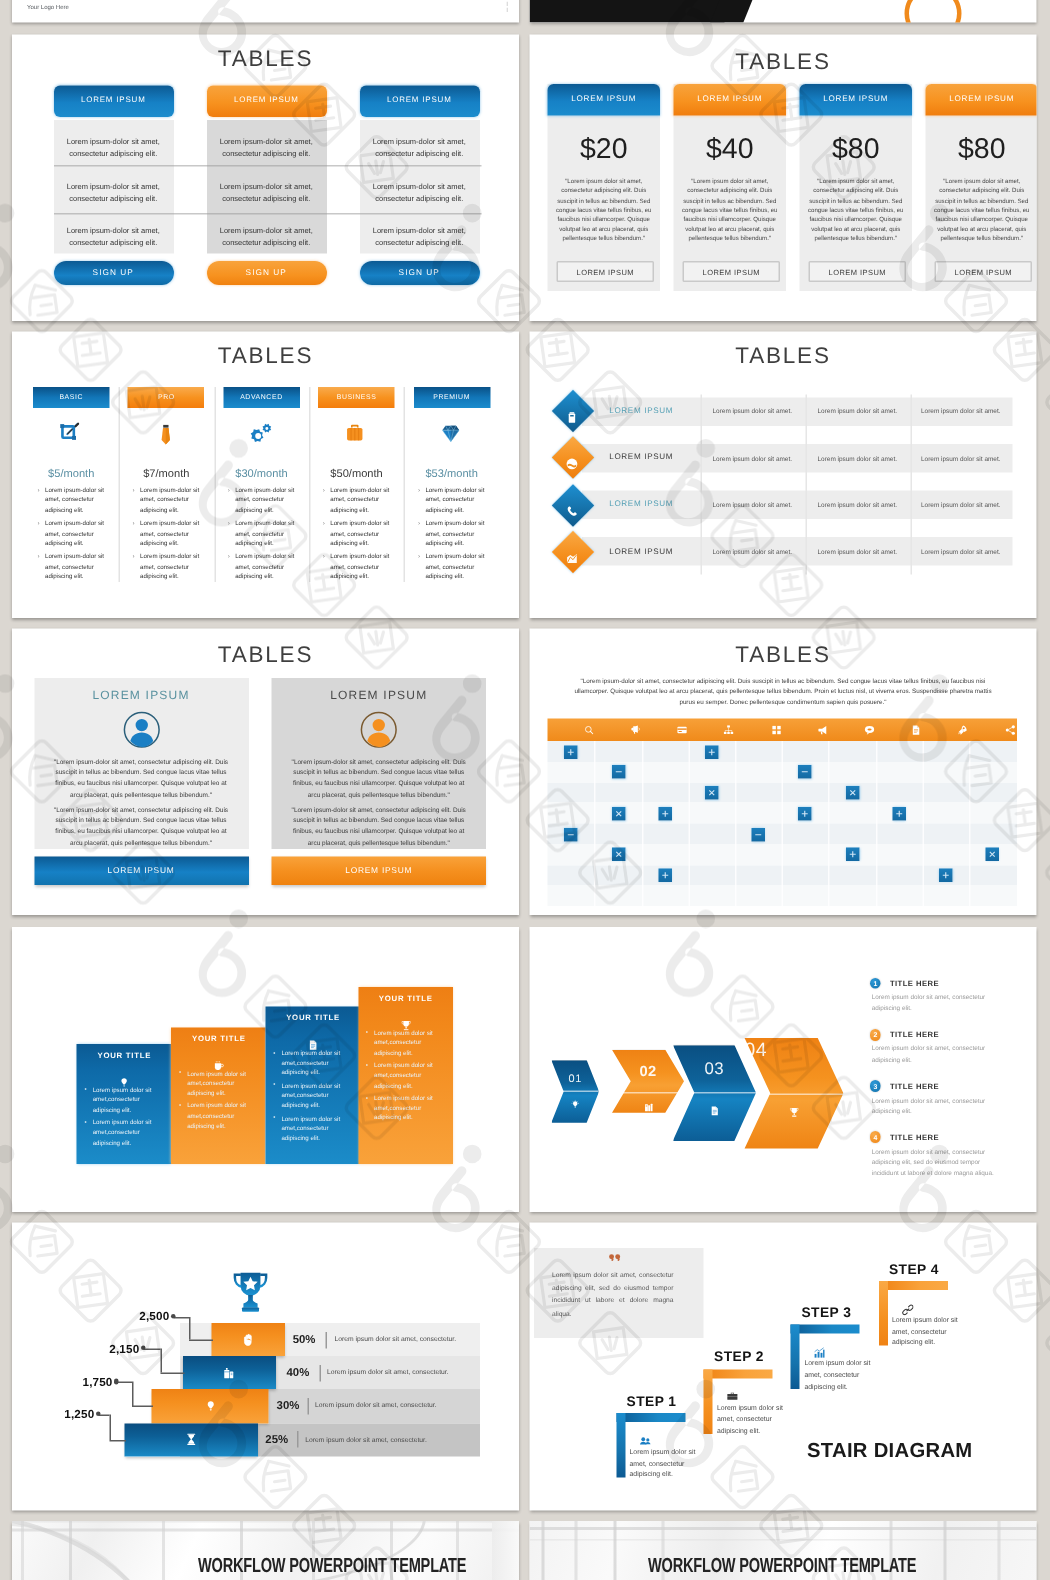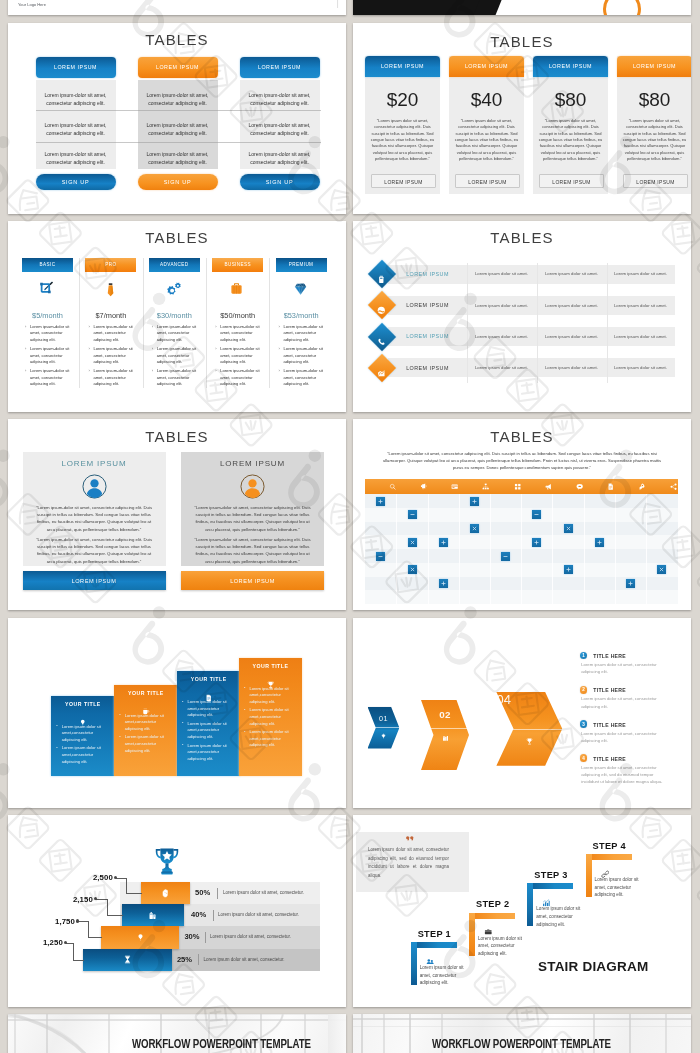--- a/index.html
+++ b/index.html
@@ -528,28 +528,37 @@
 <div class="slide" style="left:353px;top:618px;width:338px;height:190px;">
   <div style="position:absolute;left:14.5px;top:88.7px;width:31.9px;height:41.9px;background:linear-gradient(180deg,#0a4f82 0%,#0e6299 36%,#1583c2 56%,#0c5d95 100%);clip-path:polygon(0% 0%, 74.0% 0%, 100% 50%, 74.0% 100%, 0% 100%, 26.0% 50%);filter:drop-shadow(0 0 1.4px rgba(110,110,110,.6));z-index:1;">
     <div style="position:absolute;width:100%;top:7.1px;text-align:center;font-size:7.3px;color:#fff;opacity:.93;letter-spacing:.3px;">01</div>
     <div style="position:absolute;left:0;top:20.6px;width:100%;height:.8px;background:rgba(255,255,255,.6);"></div>
     <div style="position:absolute;left:12.4px;top:26.4px;line-height:0;"><svg viewBox="0 0 24 24" width="7" height="7">
             <path d="M12 4c2.9 0 5 2.1 5 4.9 0 2.2-1.2 3.6-2.4 4.8-.9.9-1.3 1.5-1.4 2.3h-2.4c-.1-.8-.5-1.4-1.4-2.3C8.2 12.5 7 11.1 7 8.9 7 6.1 9.1 4 12 4z" fill="#fff"></path>
             <rect x="10.5" y="16.8" width="3" height="1.2" rx=".5" fill="#fff"></rect>
             <path d="M3.5 8.9h2.2M18.3 8.9h2.2M5.5 3.2l1.6 1.6M16.9 4.8l1.6-1.6M12 .8v2" stroke="#fff" stroke-width="1.1"></path>
           </svg></div>
   </div>
-  <div style="position:absolute;left:68px;top:81.9px;width:48.0px;height:70px;background:linear-gradient(180deg,#ef8214 0%,#f5921f 36%,#f8a033 56%,#ef8414 100%);clip-path:polygon(0% 0%, 74.0% 0%, 100% 50%, 74.0% 100%, 0% 100%, 26.0% 50%);filter:drop-shadow(0 0 1.4px rgba(110,110,110,.6));z-index:2;font-weight:bold;">
+  <div style="position:absolute;left:55px;top:81.9px;width:48.0px;height:42px;background:linear-gradient(180deg,#ef8214 0%,#f5921f 36%,#f8a033 56%,#ef8414 100%);clip-path:polygon(0% 0%, 74.0% 0%, 100% 50%, 74.0% 100%, 0% 100%, 26.0% 50%);filter:drop-shadow(0 0 1.4px rgba(110,110,110,.6));z-index:2;font-weight:bold;">
     <div style="position:absolute;width:100%;top:9.6px;text-align:center;font-size:9.8px;color:#fff;opacity:.93;letter-spacing:.3px;">02</div>
     <div style="position:absolute;left:0;top:27.8px;width:100%;height:.8px;background:rgba(255,255,255,.6);"></div>
     <div style="position:absolute;left:20.5px;top:35.4px;line-height:0;"><svg viewBox="0 0 24 24" width="7" height="7">
             <rect x="3.5" y="4" width="6.5" height="16" rx=".8" fill="#fff"></rect>
             <rect x="10.8" y="6" width="4.8" height="14" rx=".8" fill="#fff"></rect>
             <rect x="16.6" y="3" width="4" height="17" rx=".8" fill="#fff"></rect>
             <path d="M5 7h3.5M5 9h3.5" stroke="#f08a1c" stroke-width="1"></path>
+          </svg></div>
+  </div>
+  <div style="position:absolute;left:95.5px;top:78.5px;width:55.5px;height:64.1px;background:linear-gradient(180deg,#0a4f82 0%,#0e6299 36%,#1583c2 56%,#0c5d95 100%);clip-path:polygon(0% 0%, 74.0% 0%, 100% 50%, 74.0% 100%, 0% 100%, 26.0% 50%);filter:drop-shadow(0 0 1.4px rgba(110,110,110,.6));z-index:3;">
+    <div style="position:absolute;width:100%;top:10.9px;text-align:center;font-size:11.2px;color:#fff;opacity:.93;letter-spacing:.3px;">03</div>
+    <div style="position:absolute;left:0;top:31.7px;width:100%;height:.8px;background:rgba(255,255,255,.6);"></div>
+    <div style="position:absolute;left:24.2px;top:40.4px;line-height:0;"><svg viewBox="0 0 24 24" width="7" height="7">
+            <path d="M5 2h9l5 5v15H5z" fill="#fff"></path>
+            <path d="M14 2l5 5h-5z" fill="#cfe0ee"></path>
+            <path d="M7.5 11h9M7.5 14.2h9M7.5 17.4h6" stroke="#1b7fc4" stroke-width="1.2"></path>
           </svg></div>
   </div>
   <div style="position:absolute;left:143.4px;top:74.0px;width:65.9px;height:73.7px;background:linear-gradient(180deg,#ef8214 0%,#f5921f 36%,#f8a033 56%,#ef8414 100%);clip-path:polygon(0% 0%, 74.0% 0%, 100% 50%, 74.0% 100%, 0% 100%, 26.0% 50%);filter:drop-shadow(0 0 1.4px rgba(110,110,110,.6));z-index:4;">
     <div style="position:absolute;width:100%;top:0;text-align:left;font-size:12.9px;color:#fff;opacity:.93;letter-spacing:.3px;">04</div>
     <div style="position:absolute;left:0;top:36.5px;width:100%;height:.8px;background:rgba(255,255,255,.6);"></div>
     <div style="position:absolute;left:29.5px;top:46.4px;line-height:0;"><svg viewBox="0 0 24 24" width="7" height="7">
             <path d="M6 2h12v6a6 6 0 0 1-12 0z" fill="#fff"></path>
             <path d="M6 3.2H3.2v2.2c0 2.2 1.5 3.6 3.3 3.8M18 3.2h2.8v2.2c0 2.2-1.5 3.6-3.3 3.8" fill="none" stroke="#fff" stroke-width="1.4"></path>
             <path d="M10.6 14h2.8v4h-2.8z" fill="#fff"></path>
             <path d="M7.2 19.6h9.6V22H7.2z" fill="#fff"></path>

